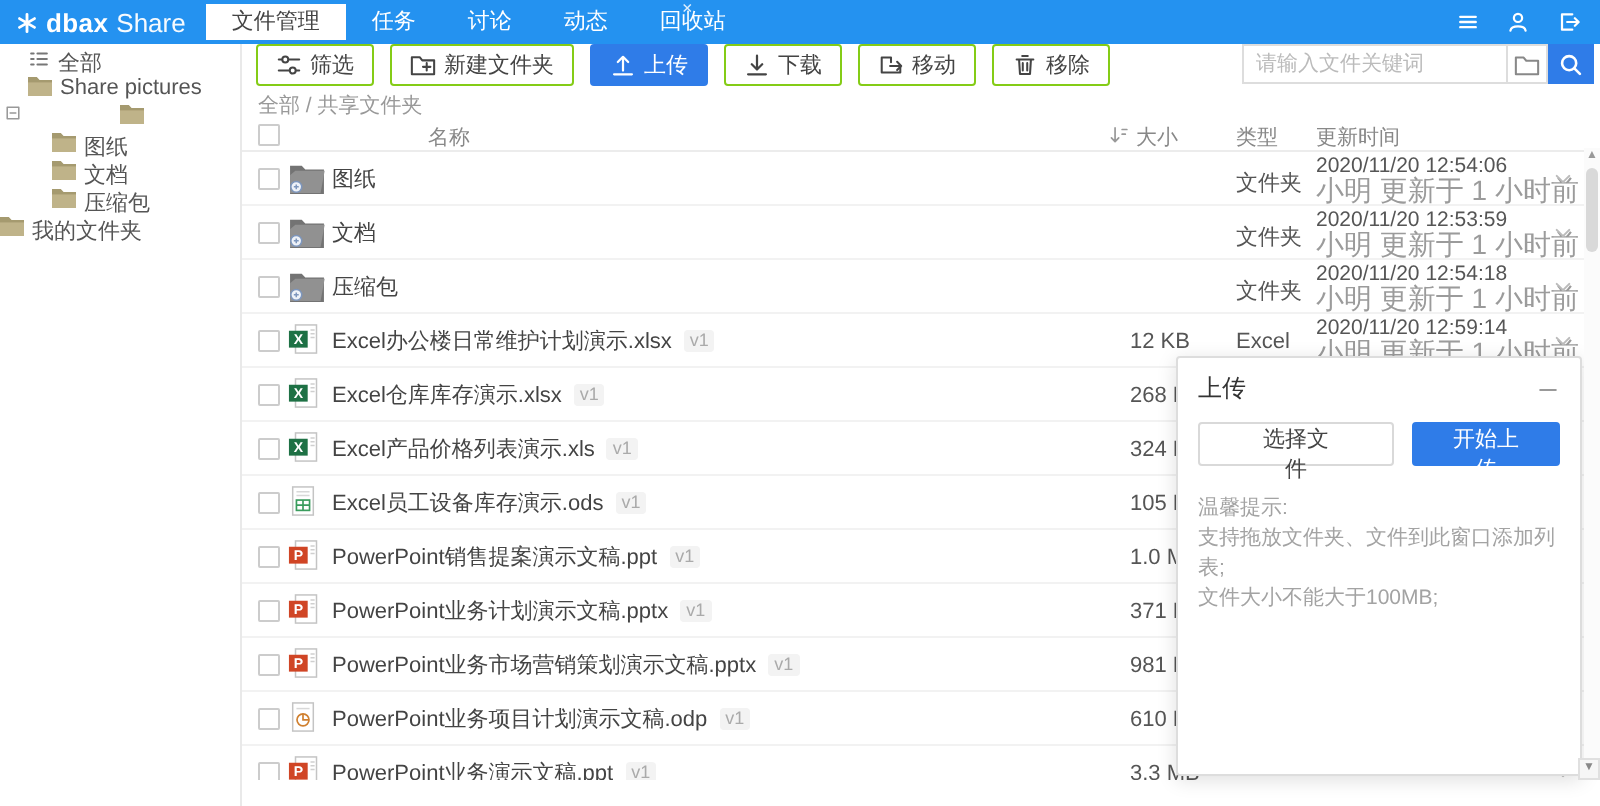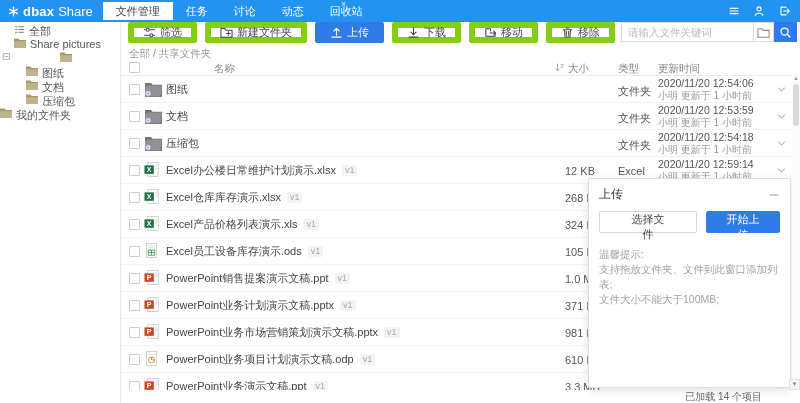--- a/index.html
+++ b/index.html
@@ -29,21 +29,21 @@
     background:#fff; border-right:1px solid #e9e9e9; padding-top:6px; }
   .snav { height:14px; display:flex; align-items:flex-start; font-size:11px; color:#555; cursor:pointer; white-space:nowrap; }
   .snav.selected { color:#222;gap:48px; }
   .snav .exp { width:11px; display:flex; color:#999; margin-right:1px; }
   .snav .sic { display:flex; margin-right:4px; color:#777; }
 
   
   .main { position:absolute; left:121px; top:18px; right:0; bottom:0; background:#fff; }
   .toolbar { height:29px; display:flex; align-items:center; gap:8px; padding-left:7px; position:relative; }
   .tb { display:inline-flex; align-items:center; gap:4px; height:21px; padding:0 9px;
-    background:#fff; border:6px solid #84cc16; border-radius:2px; font-size:11px; color:#444; cursor:pointer;
+    background:#fff; border:1px solid #84cc16; border-radius:2px; font-size:11px; color:#444; cursor:pointer;
     font-family:inherit; }
   .tb-active { background:#2f7ce8; border-color:#2f7ce8; color:#fff; }
   .tbi { display:flex; }
   .searchbox { position:absolute; right:3px; top:4px; display:flex; align-items:center; }
   .search-input { width:132px; height:20px; border:1px solid #ddd; border-right:none; padding:0 6px;
     font-size:10.5px; color:#333; outline:none; font-family:inherit; }
   .search-input::placeholder { color:#bbb; }
   .sf-btn { width:21px; height:20px; border:1px solid #ddd; background:#fff; display:flex;
     align-items:center; justify-content:center; color:#888; cursor:pointer; }
   .s-btn { width:23px; height:20px; border:none; background:#2f7ce8; display:flex;
@@ -65,21 +65,21 @@
   .trow .cb { position:absolute; left:8px; top:8px; }
   .fic { position:absolute; left:23px; top:5px; }
   .nwrap { position:absolute; left:45px; top:0; height:100%; display:flex; align-items:center; gap:6px; }
   .fname { font-size:11px; color:#444; white-space:nowrap; }
   .vbadge { font-size:9px; color:#aaa; background:#f3f3f3; border-radius:2px; padding:0 3px; line-height:11px; }
   .vbadge:empty { display:none; }
   .fsize { position:absolute; left:444px; top:8px; color:#555; }
   .ftype { position:absolute; left:497px; top:8px; color:#555; }
   .ftime { position:absolute; left:537px; top:2px; line-height:11.5px; }
   .ftime .t1 { display:block; color:#555; font-size:10.5px; }
-  .ftime .t2 { display:block; color:#9b9b9b; font-size:10px; }
+  .ftime .t2 { display:block; color:#9b9b9b; font-size:14px;text-align:center; }
   .rchev { position:absolute; right:13px; top:8px; color:#bbb; }
   .footer { position:absolute; left:0; right:0; bottom:0; height:13px; background:#fff;
     font-size:10px; color:#666; text-align:right; padding-right:38px; line-height:13px; z-index:4; }
 
   
   .dialog { position:absolute; left:588px; top:178px; width:203px; height:210px; background:#fff;
     border:1px solid #ddd; box-shadow:0 2px 10px rgba(0,0,0,.13); z-index:6; border-radius:2px; }
   .dlg-head { display:flex; justify-content:space-between; align-items:center; padding:7px 10px 5px; }
   .dlg-title { font-size:12px; color:#333; }
   .dlg-min { color:#999; cursor:pointer; display:flex; }
@@ -604,23 +604,20 @@
           <span class="t2"></span>
         </span>
         <span class="rchev">
           <svg viewBox="0 0 14 14" width="11" height="11" fill="none" stroke="currentColor" stroke-width="1.3" stroke-linecap="round" stroke-linejoin="round">
             <path d="M3 5l4 4 4-4"></path>
           </svg>
         </span>
       </div>
     </div>
 
-  <div class="footer">
-    <span>已加载 14 个项目</span>
-  </div>
 </div>
 
 <div class="dialog">
   <div class="dlg-head">
     <span class="dlg-title">上传</span>
     <span class="dlg-min tbi">
         <svg viewBox="0 0 14 14" width="12" height="12" fill="none" stroke="currentColor" stroke-width="1.3" stroke-linecap="round" stroke-linejoin="round">
           <path d="M2.5 7h9"></path>
         </svg>
       </span>

